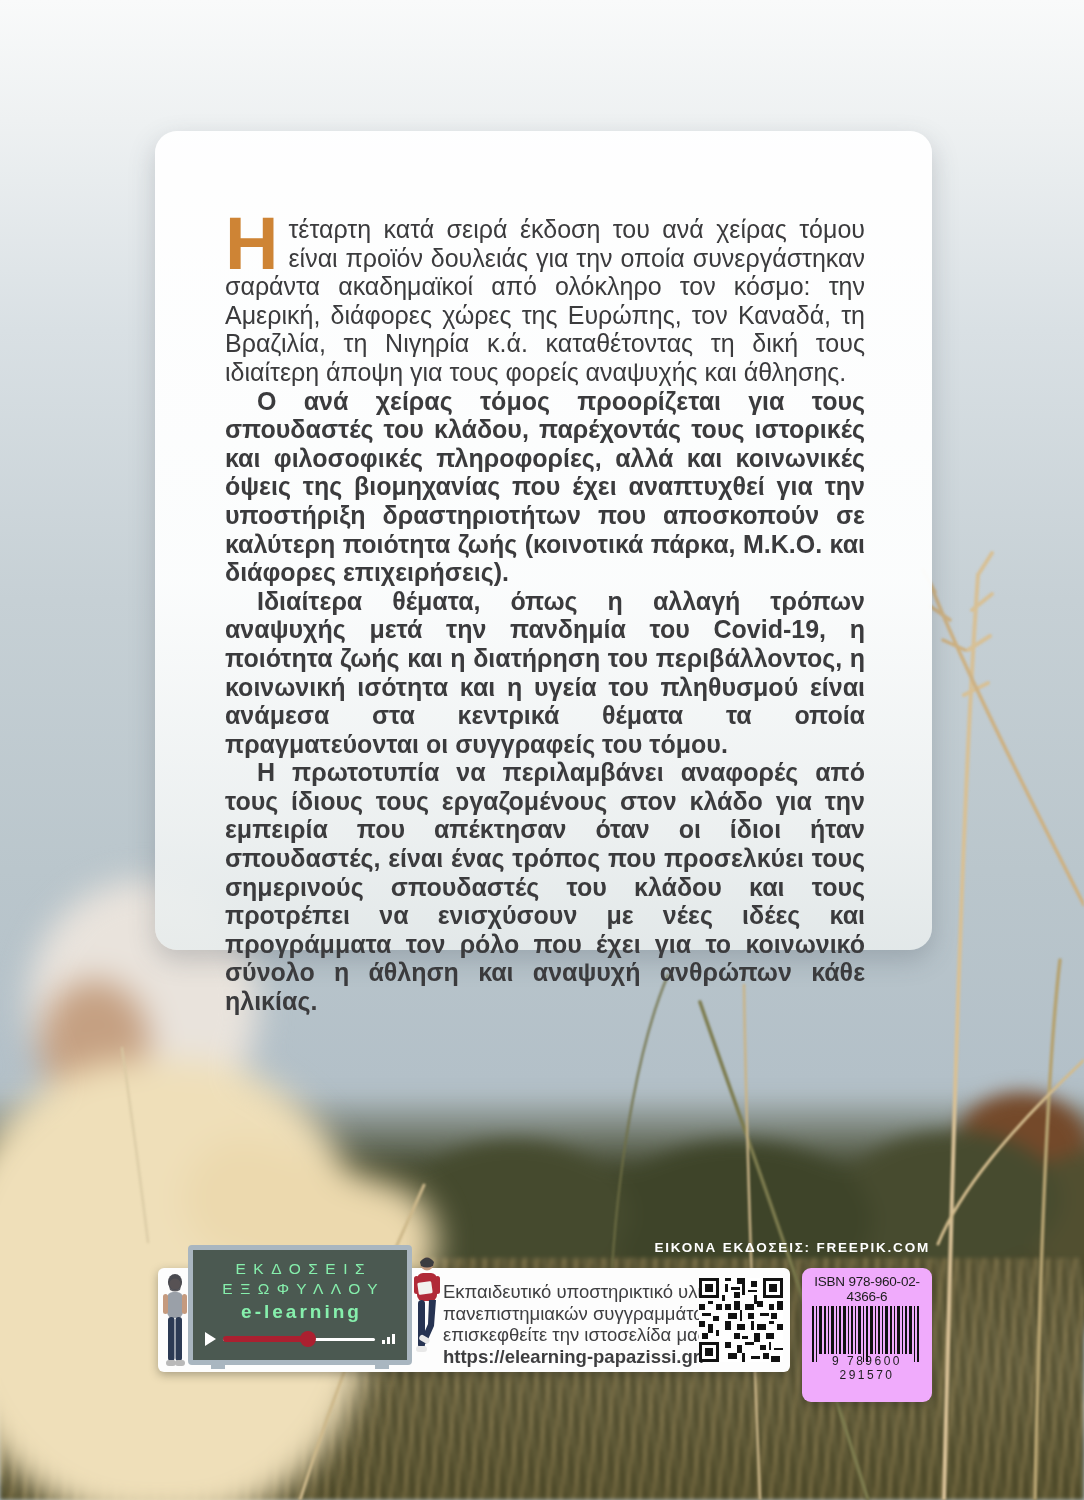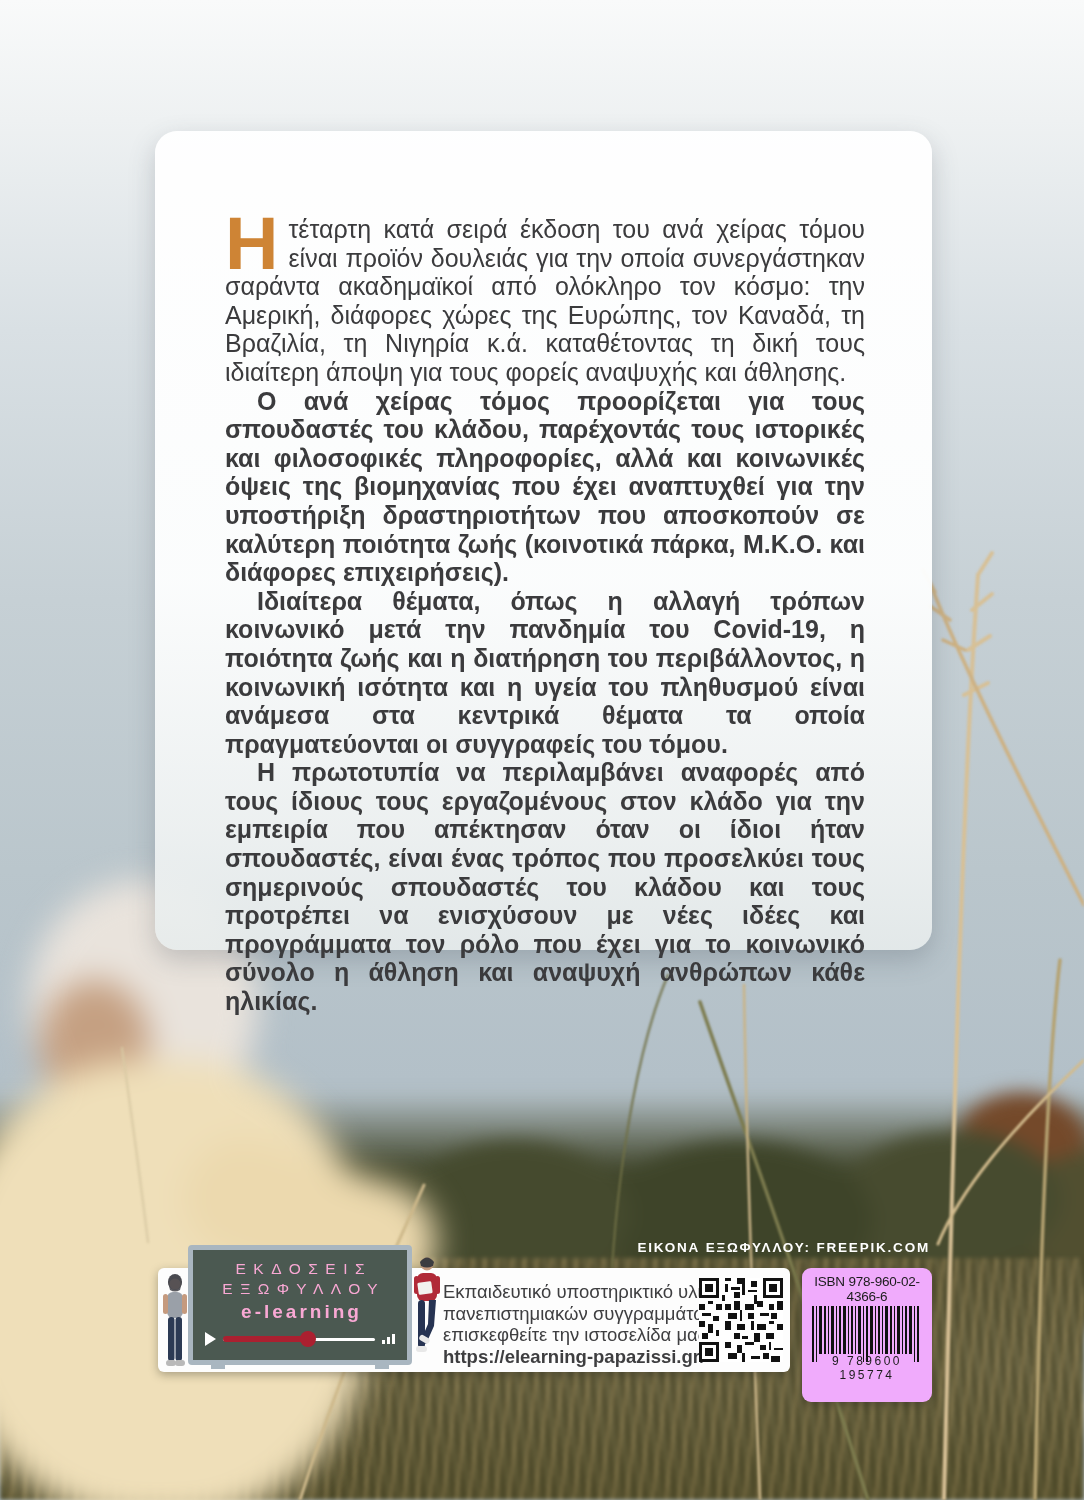--- a/index.html
+++ b/index.html
@@ -53,21 +53,21 @@
 
   
   .credit{position:absolute;right:154px;top:1240px;color:#ffffff;
        font-size:13.5px;font-weight:700;letter-spacing:1.8px;}
 
   
   .elearn-strip{position:absolute;left:158px;top:1268px;width:632px;height:104px;
        background:#fdfdfd;border-radius:6px;box-shadow:0 3px 10px rgba(40,40,30,.35);}
   .board{position:absolute;left:30px;top:-23px;width:214px;height:110px;
        background:#4b5951;border:5px solid #a9b6c0;border-radius:4px;
-       box-sizing:content-box;text-align:center;color:#f9a8d4;}
+       box-sizing:content-box;text-align:center;color:#86efac;}
   .board .foot{position:absolute;bottom:-9px;width:14px;height:9px;background:#a9b6c0;}
   .board .foot.l{left:18px;} .board .foot.r{right:18px;}
   .board .ln1,.board .ln2{font-size:15.5px;font-weight:400;letter-spacing:7.5px;
        text-indent:7.5px;line-height:20px;}
   .board .ln1{margin-top:9px;}
   .board .ln3{font-size:19px;font-weight:700;letter-spacing:3px;text-indent:3px;line-height:26px;}
   .player{display:flex;align-items:center;gap:7px;padding:0 12px;margin-top:7px;}
   .play-tri{width:0;height:0;border-left:11px solid #fff;
        border-top:7px solid transparent;border-bottom:7px solid transparent;}
   .track{position:relative;flex:1;height:3px;background:#fff;border-radius:2px;}
@@ -120,26 +120,26 @@
       <path d="M300 1500 C 350 1340, 400 1240, 424 1185" stroke="#cdb88a" stroke-width="3"></path>
       <path d="M148 1242 C 138 1160, 128 1090, 122 1048" stroke="#d8c9a4" stroke-width="2.5" opacity=".8"></path>
       <path d="M612 1268 C 620 1150, 640 1040, 668 975" stroke="#6f6f45" stroke-width="2.5" opacity=".8"></path>
     </g>
   </svg>
 
   <div class="blurb-card">
     <div class="blurb">
       <p><span class="dropcap">Η</span><span>τέταρτη κατά σειρά έκδοση του ανά χείρας τόμου είναι προϊόν δουλειάς για την οποία συνεργάστηκαν σαράντα ακαδημαϊκοί από ολόκληρο τον κόσμο: την Αμερική, διάφορες χώρες της Ευρώπης, τον Καναδά, τη Βραζιλία, τη Νιγηρία κ.ά. καταθέτοντας τη δική τους ιδιαίτερη άποψη για τους φορείς αναψυχής και άθλησης.</span></p>
       <p class="indent">Ο ανά χείρας τόμος προορίζεται για τους σπουδαστές του κλάδου, παρέχοντάς τους ιστορικές και φιλοσοφικές πληροφορίες, αλλά και κοινωνικές όψεις της βιομηχανίας που έχει αναπτυχθεί για την υποστήριξη δραστηριοτήτων που αποσκοπούν σε καλύτερη ποιότητα ζωής (κοινοτικά πάρκα, Μ.Κ.Ο. και διάφορες επιχειρήσεις).</p>
-      <p class="indent">Ιδιαίτερα θέματα, όπως η αλλαγή τρόπων κοινωνικό μετά την πανδημία του Covid-19, η ποιότητα ζωής και η διατήρηση του περιβάλλοντος, η κοινωνική ισότητα και η υγεία του πληθυσμού είναι ανάμεσα στα κεντρικά θέματα τα οποία πραγματεύονται οι συγγραφείς του τόμου.</p>
+      <p class="indent">Ιδιαίτερα θέματα, όπως η αλλαγή τρόπων αναψυχής μετά την πανδημία του Covid-19, η ποιότητα ζωής και η διατήρηση του περιβάλλοντος, η κοινωνική ισότητα και η υγεία του πληθυσμού είναι ανάμεσα στα κεντρικά θέματα τα οποία πραγματεύονται οι συγγραφείς του τόμου.</p>
       <p class="indent">Η πρωτοτυπία να περιλαμβάνει αναφορές από τους ίδιους τους εργαζομένους στον κλάδο για την εμπειρία που απέκτησαν όταν οι ίδιοι ήταν σπουδαστές, είναι ένας τρόπος που προσελκύει τους σημερινούς σπουδαστές του κλάδου και τους προτρέπει να ενισχύσουν με νέες ιδέες και προγράμματα τον ρόλο που έχει για το κοινωνικό σύνολο η άθληση και αναψυχή ανθρώπων κάθε ηλικίας.</p>
     </div>
   </div>
 
-  <div class="credit">ΕΙΚΟΝΑ ΕΞΩΦΥΛΛΟΥ: FREEPIK.COM</div>
+  <div class="credit">ΕΙΚΟΝΑ ΕΚΔΟΣΕΙΣ: FREEPIK.COM</div>
 
   <div class="elearn-strip">
 
     <svg class="fig fig-woman" viewBox="0 0 42 100">
       <ellipse cx="21" cy="10" rx="7" ry="8" fill="#4a4a50"></ellipse>
       <circle cx="21" cy="12" r="5.5" fill="#c59a7e"></circle>
       <path d="M14 10 q7 -9 14 0 l-2 8 q-5 3 -10 0 Z" fill="#4a4a50" opacity=".9"></path>
       <rect x="13" y="20" width="16" height="26" rx="6" fill="#9aa0a8"></rect>
       <rect x="9" y="22" width="5" height="20" rx="2.5" fill="#c59a7e"></rect>
       <rect x="28" y="22" width="5" height="20" rx="2.5" fill="#c59a7e"></rect>
@@ -277,16 +277,16 @@
         <rect x="80" y="0" width="2" height="48"></rect>
           <rect x="84" y="0" width="1" height="48"></rect>
         <rect x="87" y="0" width="3" height="48"></rect>
           <rect x="92" y="0" width="1" height="48"></rect>
         <rect x="95" y="0" width="2" height="48"></rect>
           <rect x="99" y="0" width="3" height="48"></rect>
         <rect x="104" y="0" width="1" height="56"></rect>
           <rect x="107" y="0" width="2" height="56"></rect>
       </g>
     </svg>
-    <div class="isbn-digits">9 789600 195774</div>
+    <div class="isbn-digits">9 789600 291570</div>
   </div>
 
 </div>
 
 </body></html>

